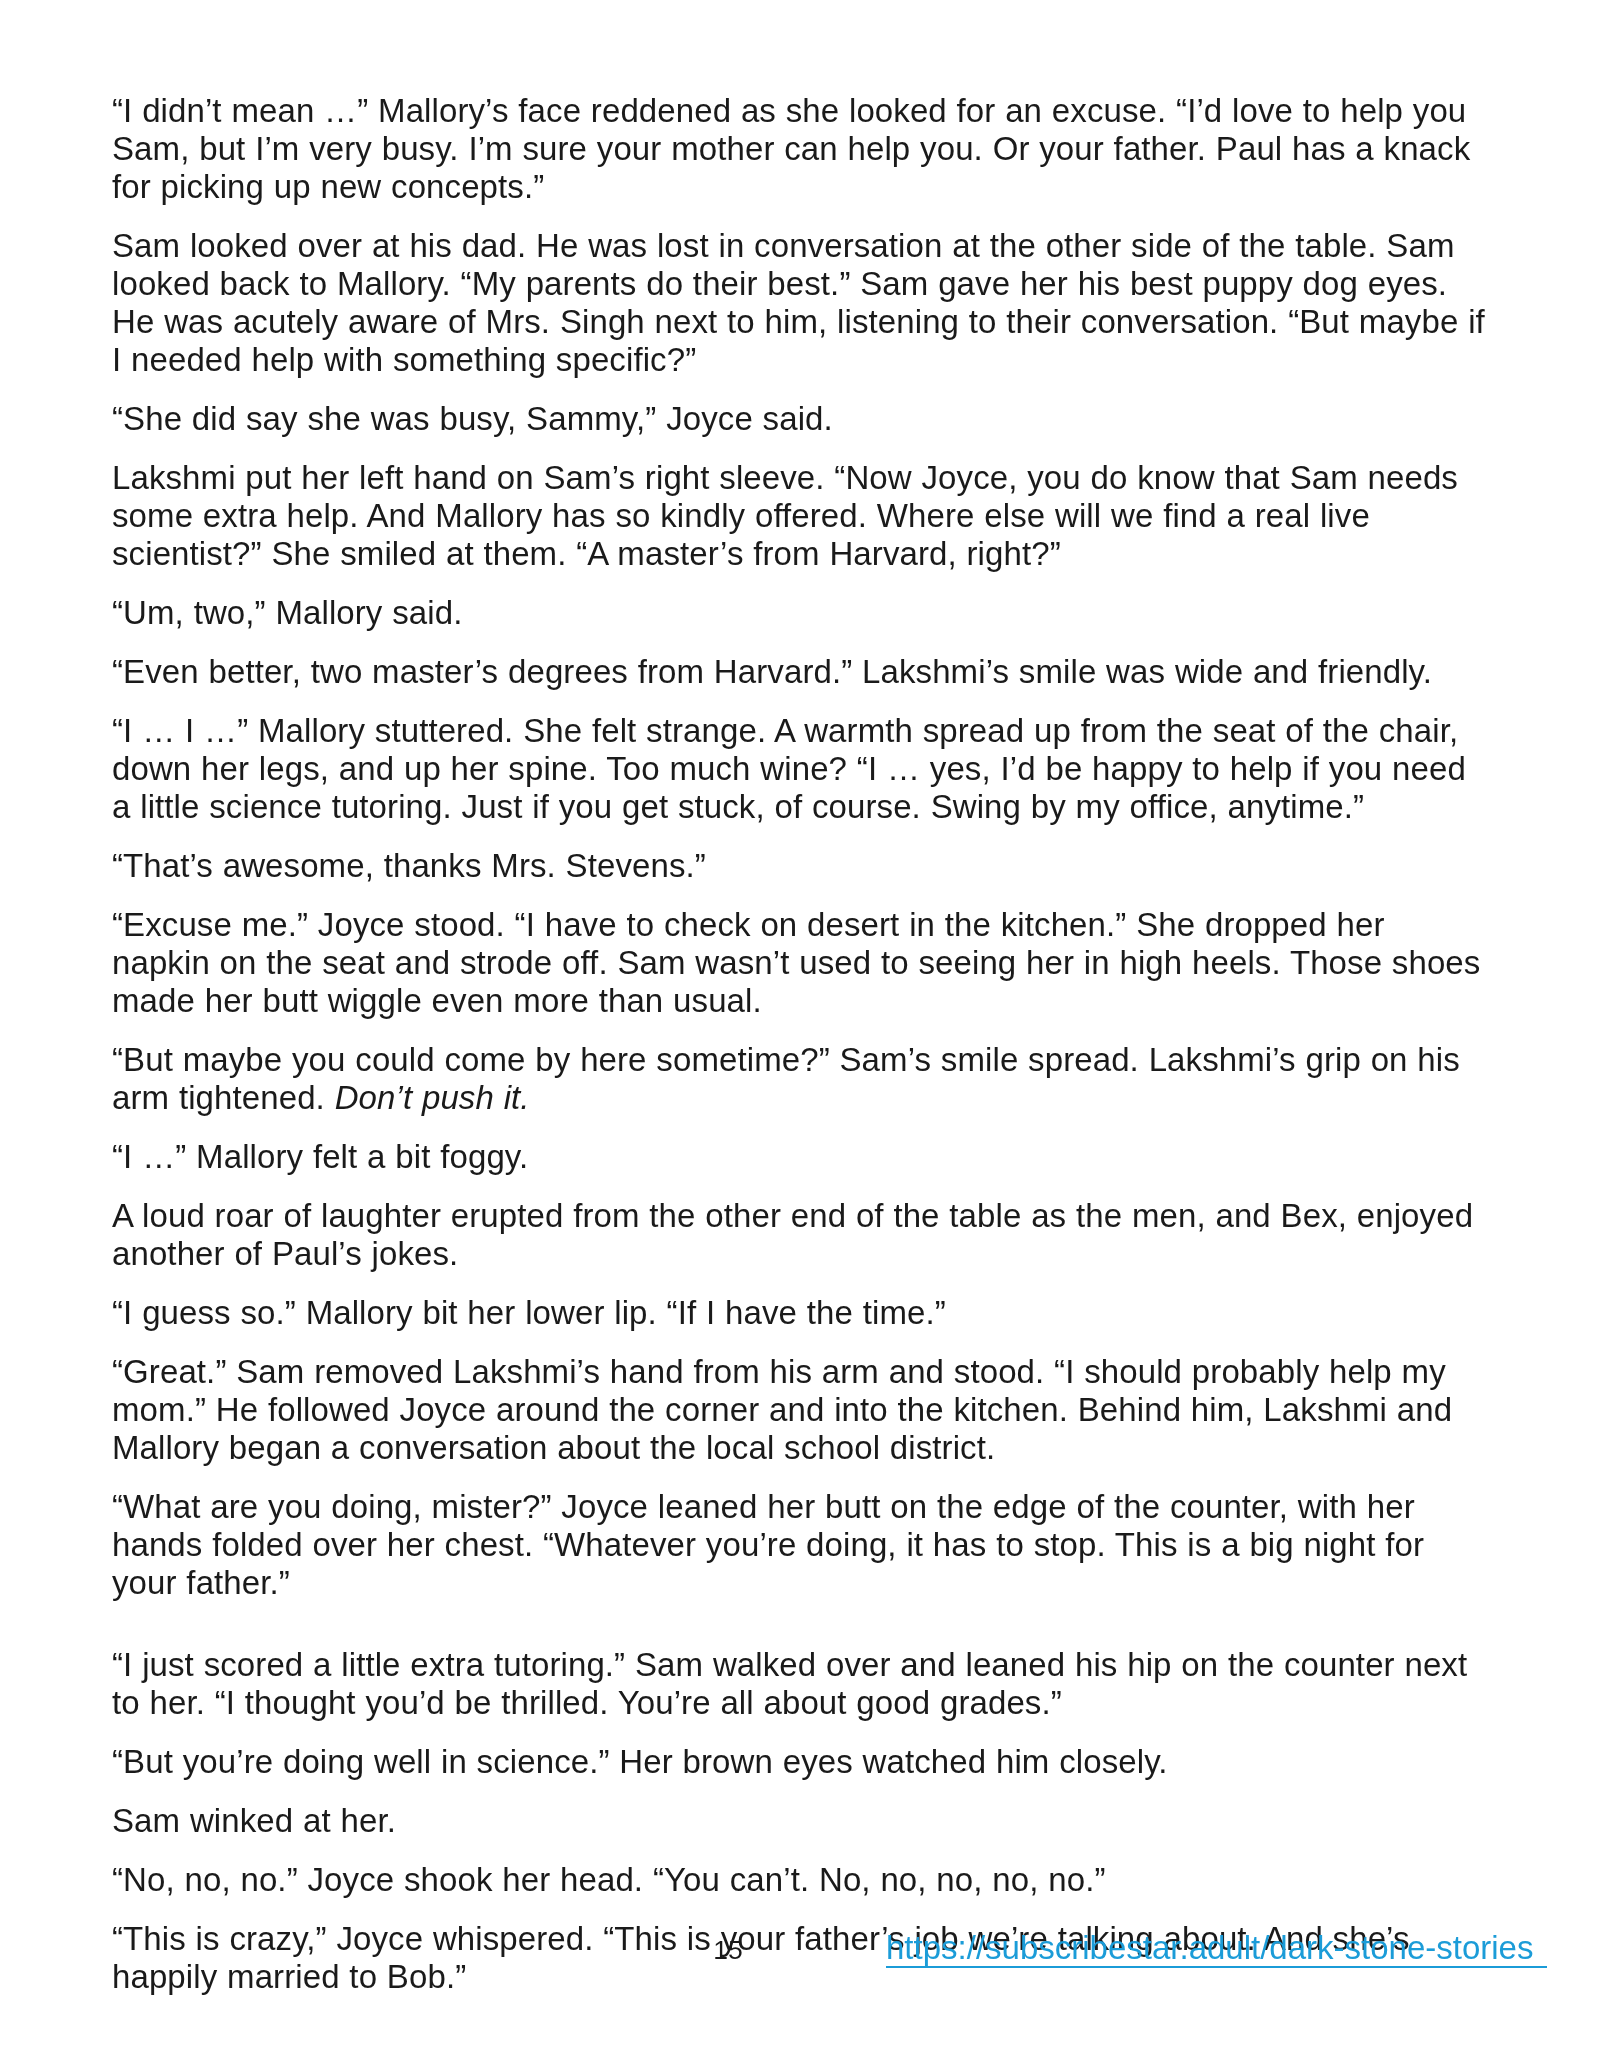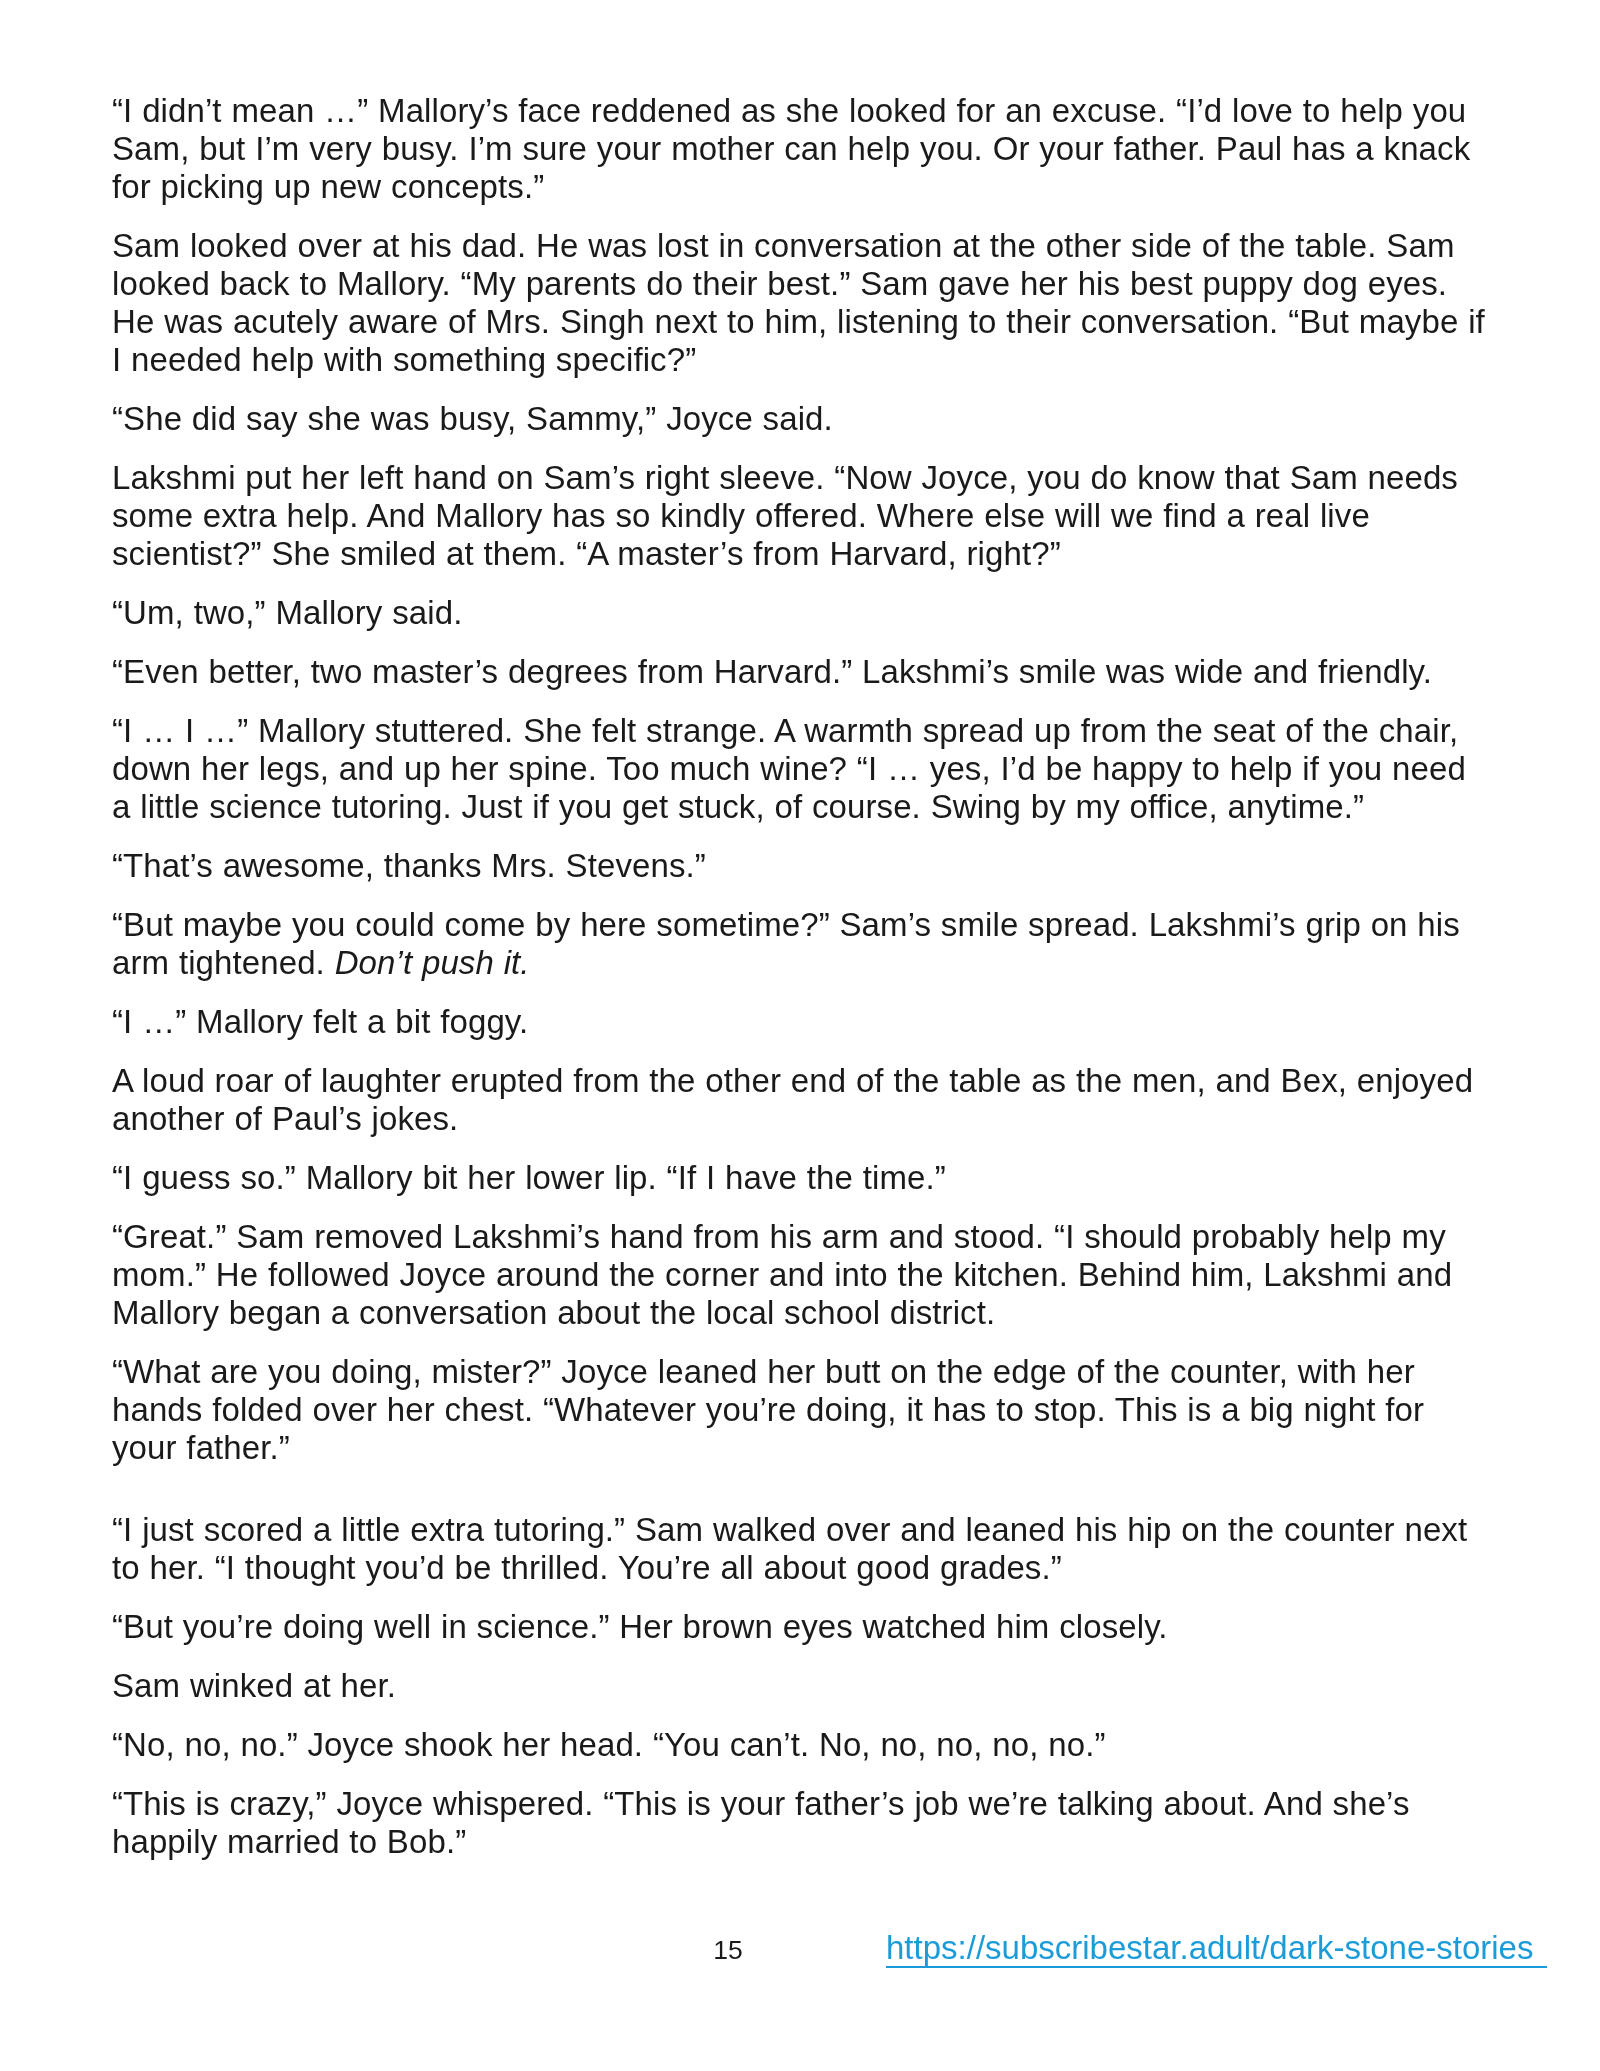--- a/index.html
+++ b/index.html
@@ -76,20 +76,21 @@
 <div class="page">
   <div class="content">
       <p class="para" style="color: rgb(26, 26, 26);"><span>“I didn’t mean …” Mallory’s face reddened as she looked for an excuse. “I’d love to help you Sam, but I’m very busy. I’m sure your mother can help you. Or your father. Paul has a knack for picking up new concepts.”</span></p>
       <p class="para" style="color: rgb(26, 26, 26);"><span>Sam looked over at his dad. He was lost in conversation at the other side of the table. Sam looked back to Mallory. “My parents do their best.” Sam gave her his best puppy dog eyes. He was acutely aware of Mrs. Singh next to him, listening to their conversation. “But maybe if I needed help with something specific?”</span></p>
       <p class="para" style="color: rgb(26, 26, 26);"><span>“She did say she was busy, Sammy,” Joyce said.</span></p>
       <p class="para" style="color: rgb(26, 26, 26);"><span>Lakshmi put her left hand on Sam’s right sleeve. “Now Joyce, you do know that Sam needs some extra help. And Mallory has so kindly offered. Where else will we find a real live scientist?” She smiled at them. “A master’s from Harvard, right?”</span></p>
       <p class="para" style="color: rgb(26, 26, 26);"><span>“Um, two,” Mallory said.</span></p>
       <p class="para" style="color: rgb(26, 26, 26);"><span>“Even better, two master’s degrees from Harvard.” Lakshmi’s smile was wide and friendly.</span></p>
       <p class="para" style="color: rgb(26, 26, 26);"><span>“I … I …” Mallory stuttered. She felt strange. A warmth spread up from the seat of the chair, down her legs, and up her spine. Too much wine? “I … yes, I’d be happy to help if you need a little science tutoring. Just if you get stuck, of course. Swing by my office, anytime.”</span></p>
       <p class="para" style="color: rgb(26, 26, 26);"><span>“That’s awesome, thanks Mrs. Stevens.”</span></p>
+      <p class="para" style="color: rgb(26, 26, 26);"><span>“Excuse me.” Joyce stood. “I have to check on desert in the kitchen.” She dropped her napkin on the seat and strode off. Sam wasn’t used to seeing her in high heels. Those shoes made her butt wiggle even more than usual.</span></p>
       <p class="para" style="color: rgb(26, 26, 26);"><span>“But maybe you could come by here sometime?” Sam’s smile spread. Lakshmi’s grip on his arm tightened. </span><span class="italic">Don’t push it.</span></p>
       <p class="para" style="color: rgb(26, 26, 26);"><span>“I …” Mallory felt a bit foggy.</span></p>
       <p class="para" style="color: rgb(26, 26, 26);"><span>A loud roar of laughter erupted from the other end of the table as the men, and Bex, enjoyed another of Paul’s jokes.</span></p>
       <p class="para" style="color: rgb(26, 26, 26);"><span>“I guess so.” Mallory bit her lower lip. “If I have the time.”</span></p>
       <p class="para" style="color: rgb(26, 26, 26);"><span>“Great.” Sam removed Lakshmi’s hand from his arm and stood. “I should probably help my mom.” He followed Joyce around the corner and into the kitchen. Behind him, Lakshmi and Mallory began a conversation about the local school district.</span></p>
       <p class="para" style="color: rgb(26, 26, 26);"><span>“What are you doing, mister?” Joyce leaned her butt on the edge of the counter, with her hands folded over her chest. “Whatever you’re doing, it has to stop. This is a big night for your father.”</span></p>
       <p class="para" style="color: rgb(26, 26, 26); margin-top: 44px;"><span>“I just scored a little extra tutoring.” Sam walked over and leaned his hip on the counter next to her. “I thought you’d be thrilled. You’re all about good grades.”</span></p>
       <p class="para" style="color: rgb(26, 26, 26);"><span>“But you’re doing well in science.” Her brown eyes watched him closely.</span></p>
       <p class="para" style="color: rgb(26, 26, 26);"><span>Sam winked at her.</span></p>
       <p class="para" style="color: rgb(26, 26, 26);"><span>“No, no, no.” Joyce shook her head. “You can’t. No, no, no, no, no.”</span></p>

